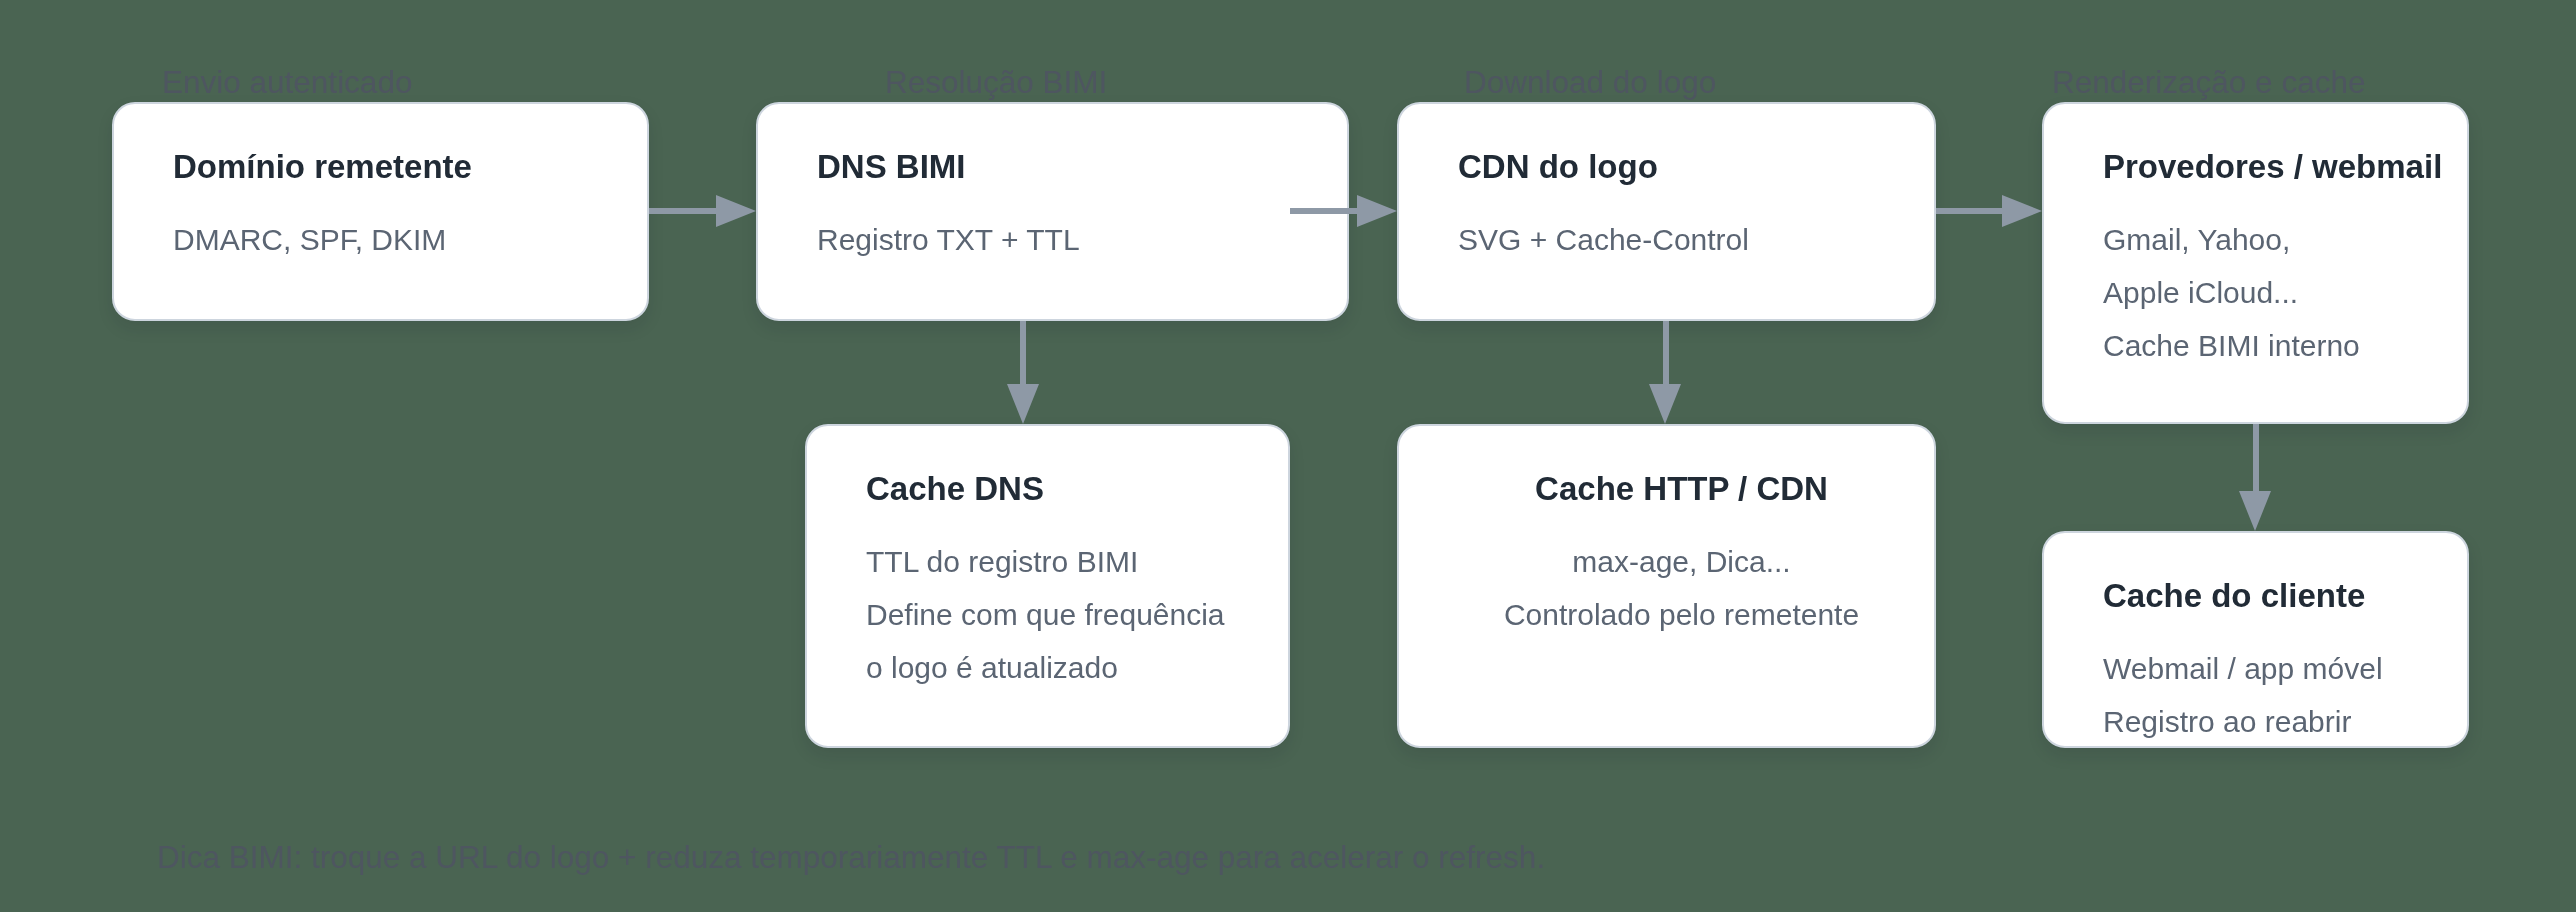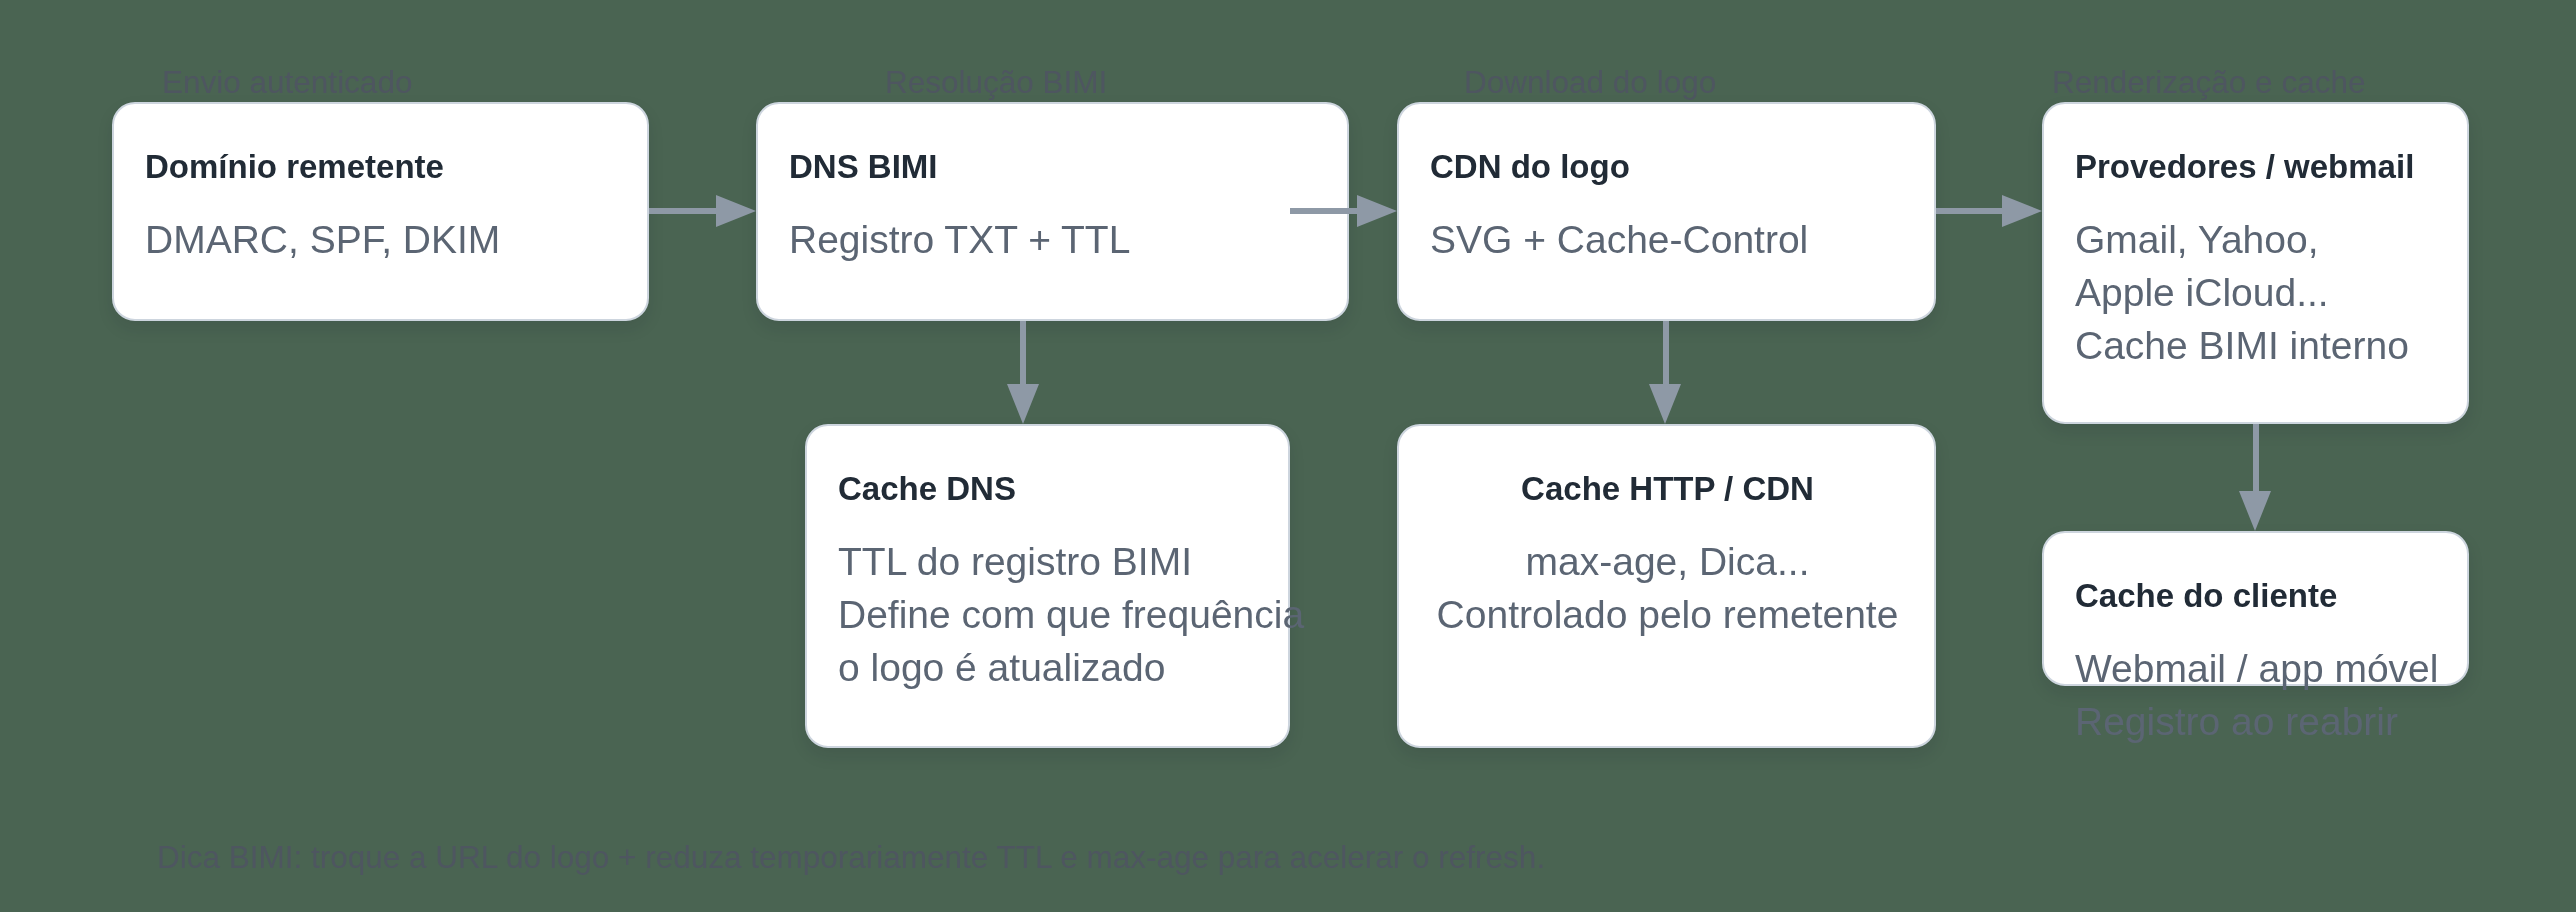--- a/index.html
+++ b/index.html
@@ -26,46 +26,46 @@
     color:var(--muted-label-color);
     white-space:nowrap;
   }
 
   .node{
     position:absolute;
     background:var(--node-bg);
     border:2.9px solid var(--node-border);
     border-radius:23px;
     box-sizing:border-box;
-    padding:40px 29px 0 31px;
+    padding:40px 29px 0 59px;
     box-shadow:0 7.2px 15.7px rgba(15,23,42,0.10);
     overflow:visible;
   }
   .node-title{
     font-size:33px;font-weight:700;
     line-height:46px;
     color:var(--title-color);
     margin-bottom:23px;
     white-space:nowrap;
   }
   .node-line{
-    font-size:39px;
+    font-size:30px;
     line-height:53px;
     color:var(--body-color);
     white-space:nowrap;
   }
 
   
   .node-dominio      {left:112px;  top:102px; width:537px; height:219px;}
   .node-dns          {left:756px; top:102px; width:593px; height:219px;}
   .node-cdn          {left:1397px; top:102px; width:539px; height:219px;}
   .node-provedores   {left:2042px; top:102px; width:427px; height:322px;}
   .node-cache-dns    {left:805px; top:424px; width:485px; height:324px;}
   .node-cache-http   {left:1397px; top:424px; width:539px; height:324px;text-align:center;}
-  .node-cache-cliente{left:2042px; top:531px; width:427px; height:155px;}
+  .node-cache-cliente{left:2042px; top:531px; width:427px; height:217px;}
 
   
   .hline{position:absolute;height:5.7px;background:var(--arrow-color);}
   .vline{position:absolute;width:5.7px;background:var(--arrow-color);}
   .head-right{
     position:absolute;width:0;height:0;
     border-left:40px solid var(--arrow-color);
     border-top:16.5px solid transparent;
     border-bottom:16.5px solid transparent;
   }

